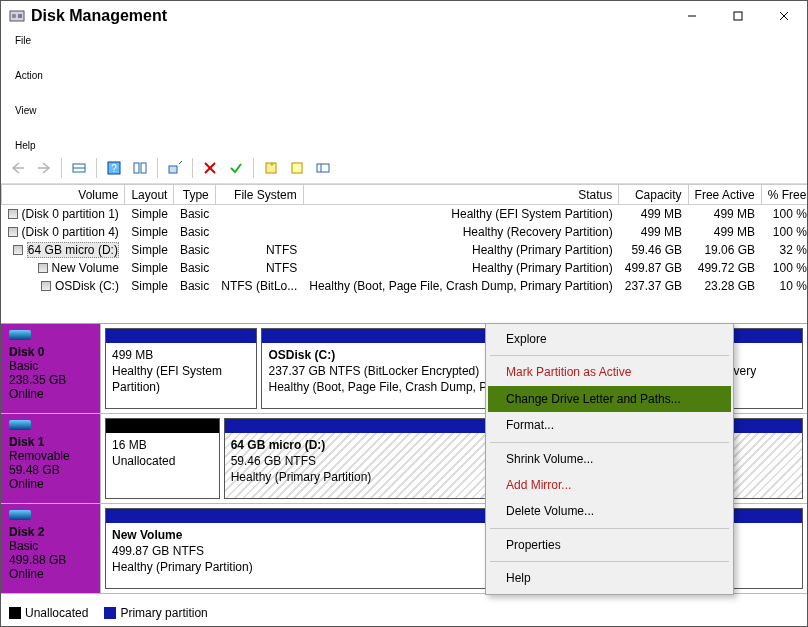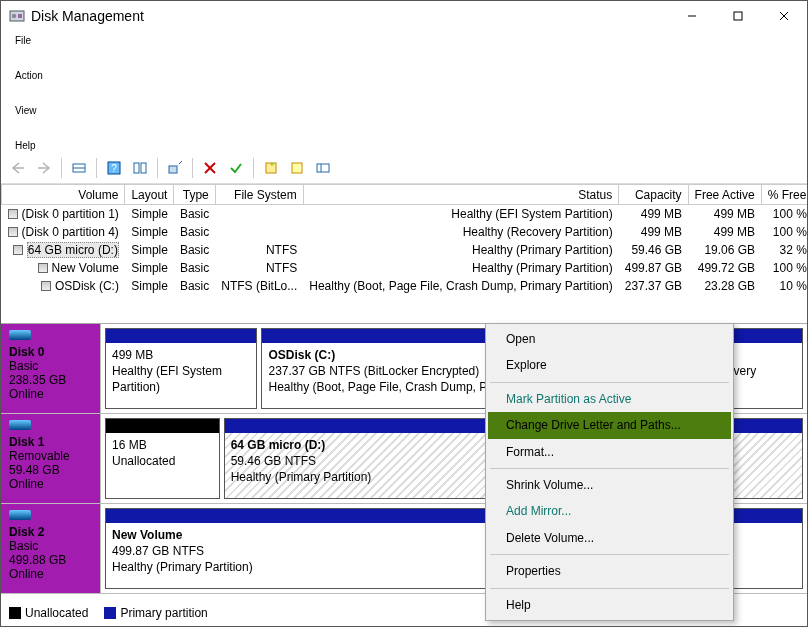--- a/index.html
+++ b/index.html
@@ -21,21 +21,21 @@
     align-items: center;
     height: 30px;
     padding: 0 0 0 8px;
     background: #fff;
   }
   .titlebar .app-icon {
     width: 16px; height: 16px;
     margin-right: 6px;
     display: inline-block;
   }
-  .titlebar .title { flex: 1; font-size: 14px; }
+  .titlebar .title { flex: 1; font-size: 16px; font-weight: bold; }
   .win-controls { display: flex; }
   .win-btn {
     width: 46px; height: 30px;
     display: flex; align-items: center; justify-content: center;
     font-family: inherit;
   }
   
   .menubar {
     display: flex;
     gap: 20px;
@@ -157,21 +157,21 @@
     background: #f0f0f0;
     border: 1px solid #a7a7a7;
     box-shadow: 3px 3px 6px rgba(0,0,0,.25);
     padding: 2px;
     font-size: 12px;
   }
   .ctx .mi {
     padding: 6px 18px;
     line-height: 1.2;
   }
-  .ctx .mi.disabled { color: #0f766e; }
+  .ctx .mi.disabled { color: #b91c1c; }
   .ctx .mi.hover { background: #4d7c0f; }
   .ctx hr {
     border: none; border-top: 1px solid #c7c7c7;
     margin: 3px 2px;
   }
 </style>
 </head>
 <body>
 
 <div class="titlebar">
@@ -400,21 +400,20 @@
       </div>
     </div>
   </div>
 
 <div class="legend">
   <span><span class="sw" style="background:#000"></span><span>Unallocated</span></span>
   <span><span class="sw" style="background:#1018a8"></span><span>Primary partition</span></span>
 </div>
 
 <div class="ctx" id="ctx">
-    <div class="mi">Open</div>
     <div class="mi">Explore</div>
     <hr>
     <div class="mi disabled">Mark Partition as Active</div>
     <div class="mi hover">Change Drive Letter and Paths...</div>
     <div class="mi">Format...</div>
     <hr>
     <div class="mi">Shrink Volume...</div>
     <div class="mi disabled">Add Mirror...</div>
     <div class="mi">Delete Volume...</div>
     <hr>

